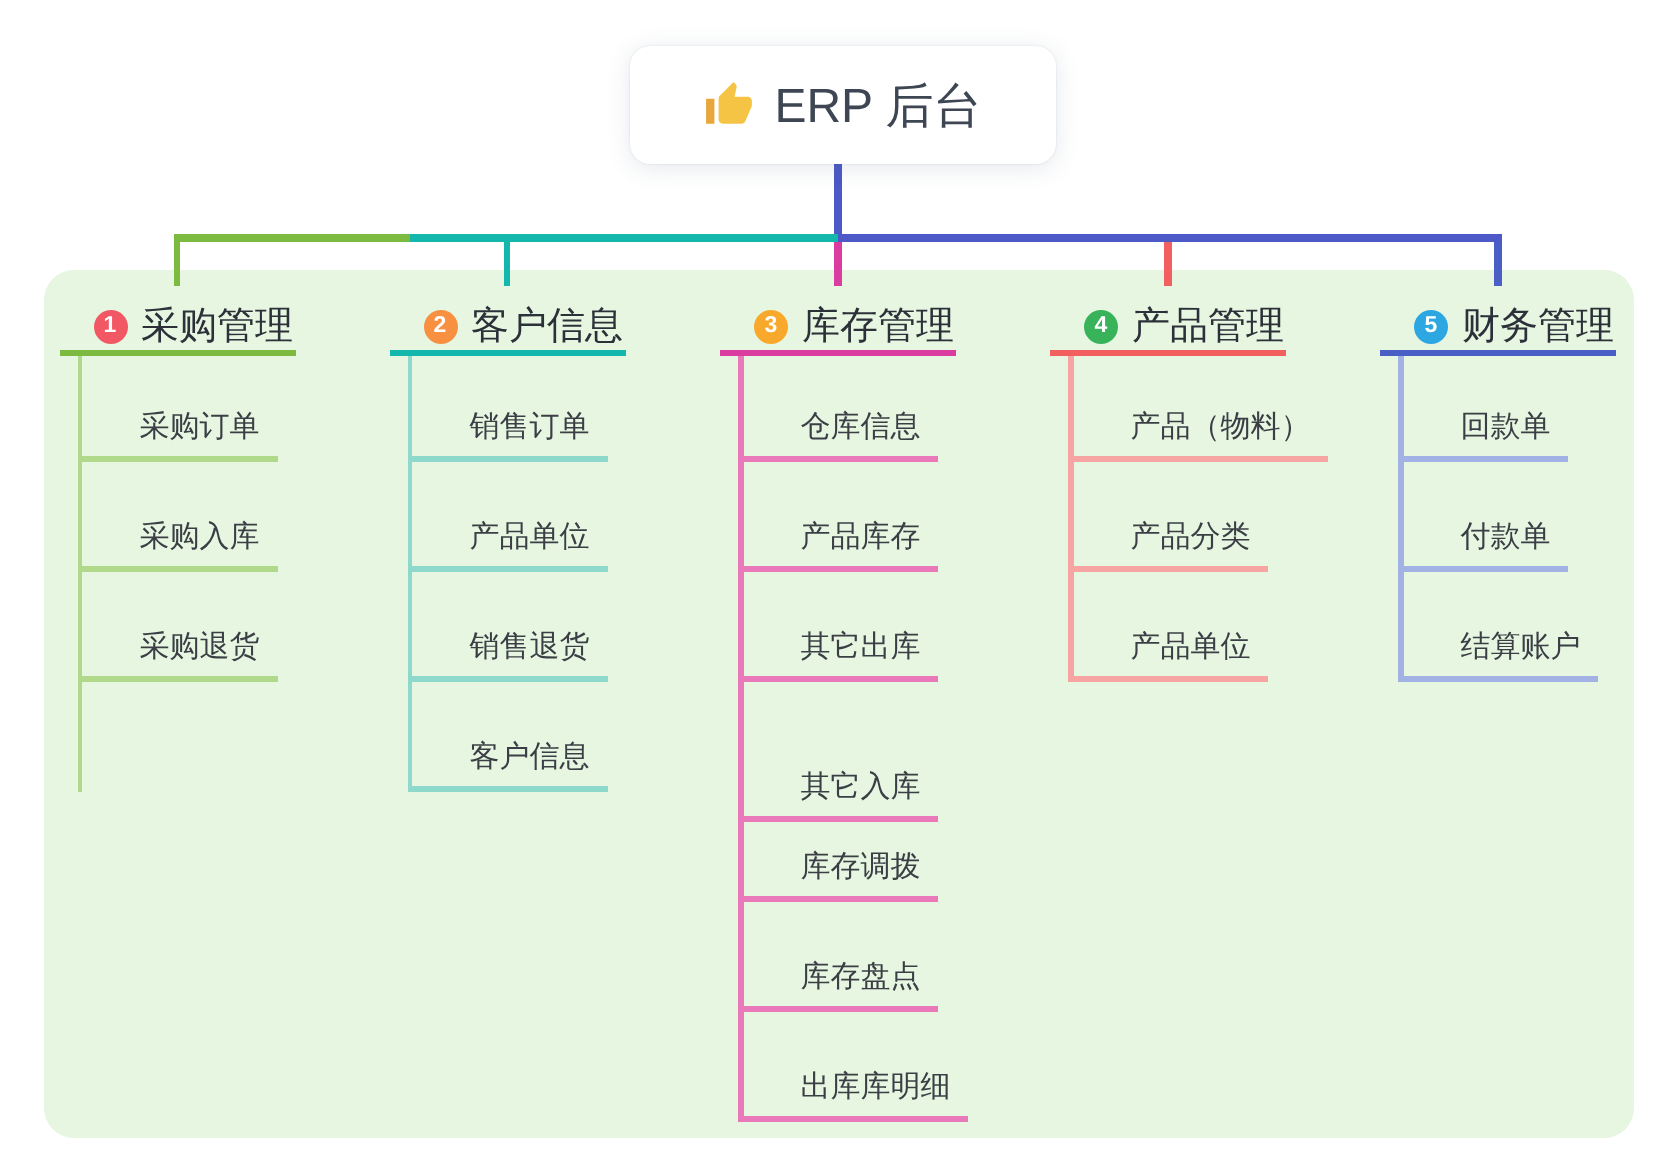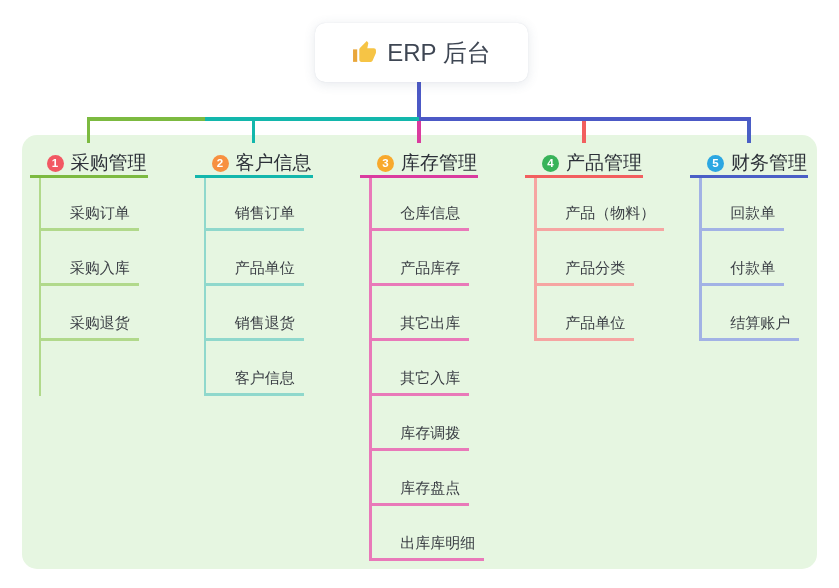--- a/index.html
+++ b/index.html
@@ -92,21 +92,21 @@
     <div class="trunk" style="background: rgb(233, 121, 185); height: 383px;"></div>
   <div class="child" style="top: 202px; border-bottom-color: rgb(233, 121, 185);">
           <span>仓库信息</span>
         </div>
         <div class="child" style="top: 257px; border-bottom-color: rgb(233, 121, 185);">
           <span>产品库存</span>
         </div>
         <div class="child" style="top: 312px; border-bottom-color: rgb(233, 121, 185);">
           <span>其它出库</span>
         </div>
-        <div class="child" style="top: 367px; border-bottom-color: rgb(233, 121, 185);">
+        <div class="child" style="top: 382px; border-bottom-color: rgb(233, 121, 185);">
           <span>其它入库</span>
         </div>
         <div class="child" style="top: 422px; border-bottom-color: rgb(233, 121, 185);">
           <span>库存调拨</span>
         </div>
         <div class="child" style="top: 477px; border-bottom-color: rgb(233, 121, 185);">
           <span>库存盘点</span>
         </div>
         <div class="child" style="top: 532px; border-bottom-color: rgb(233, 121, 185);">
           <span>出库库明细</span>

